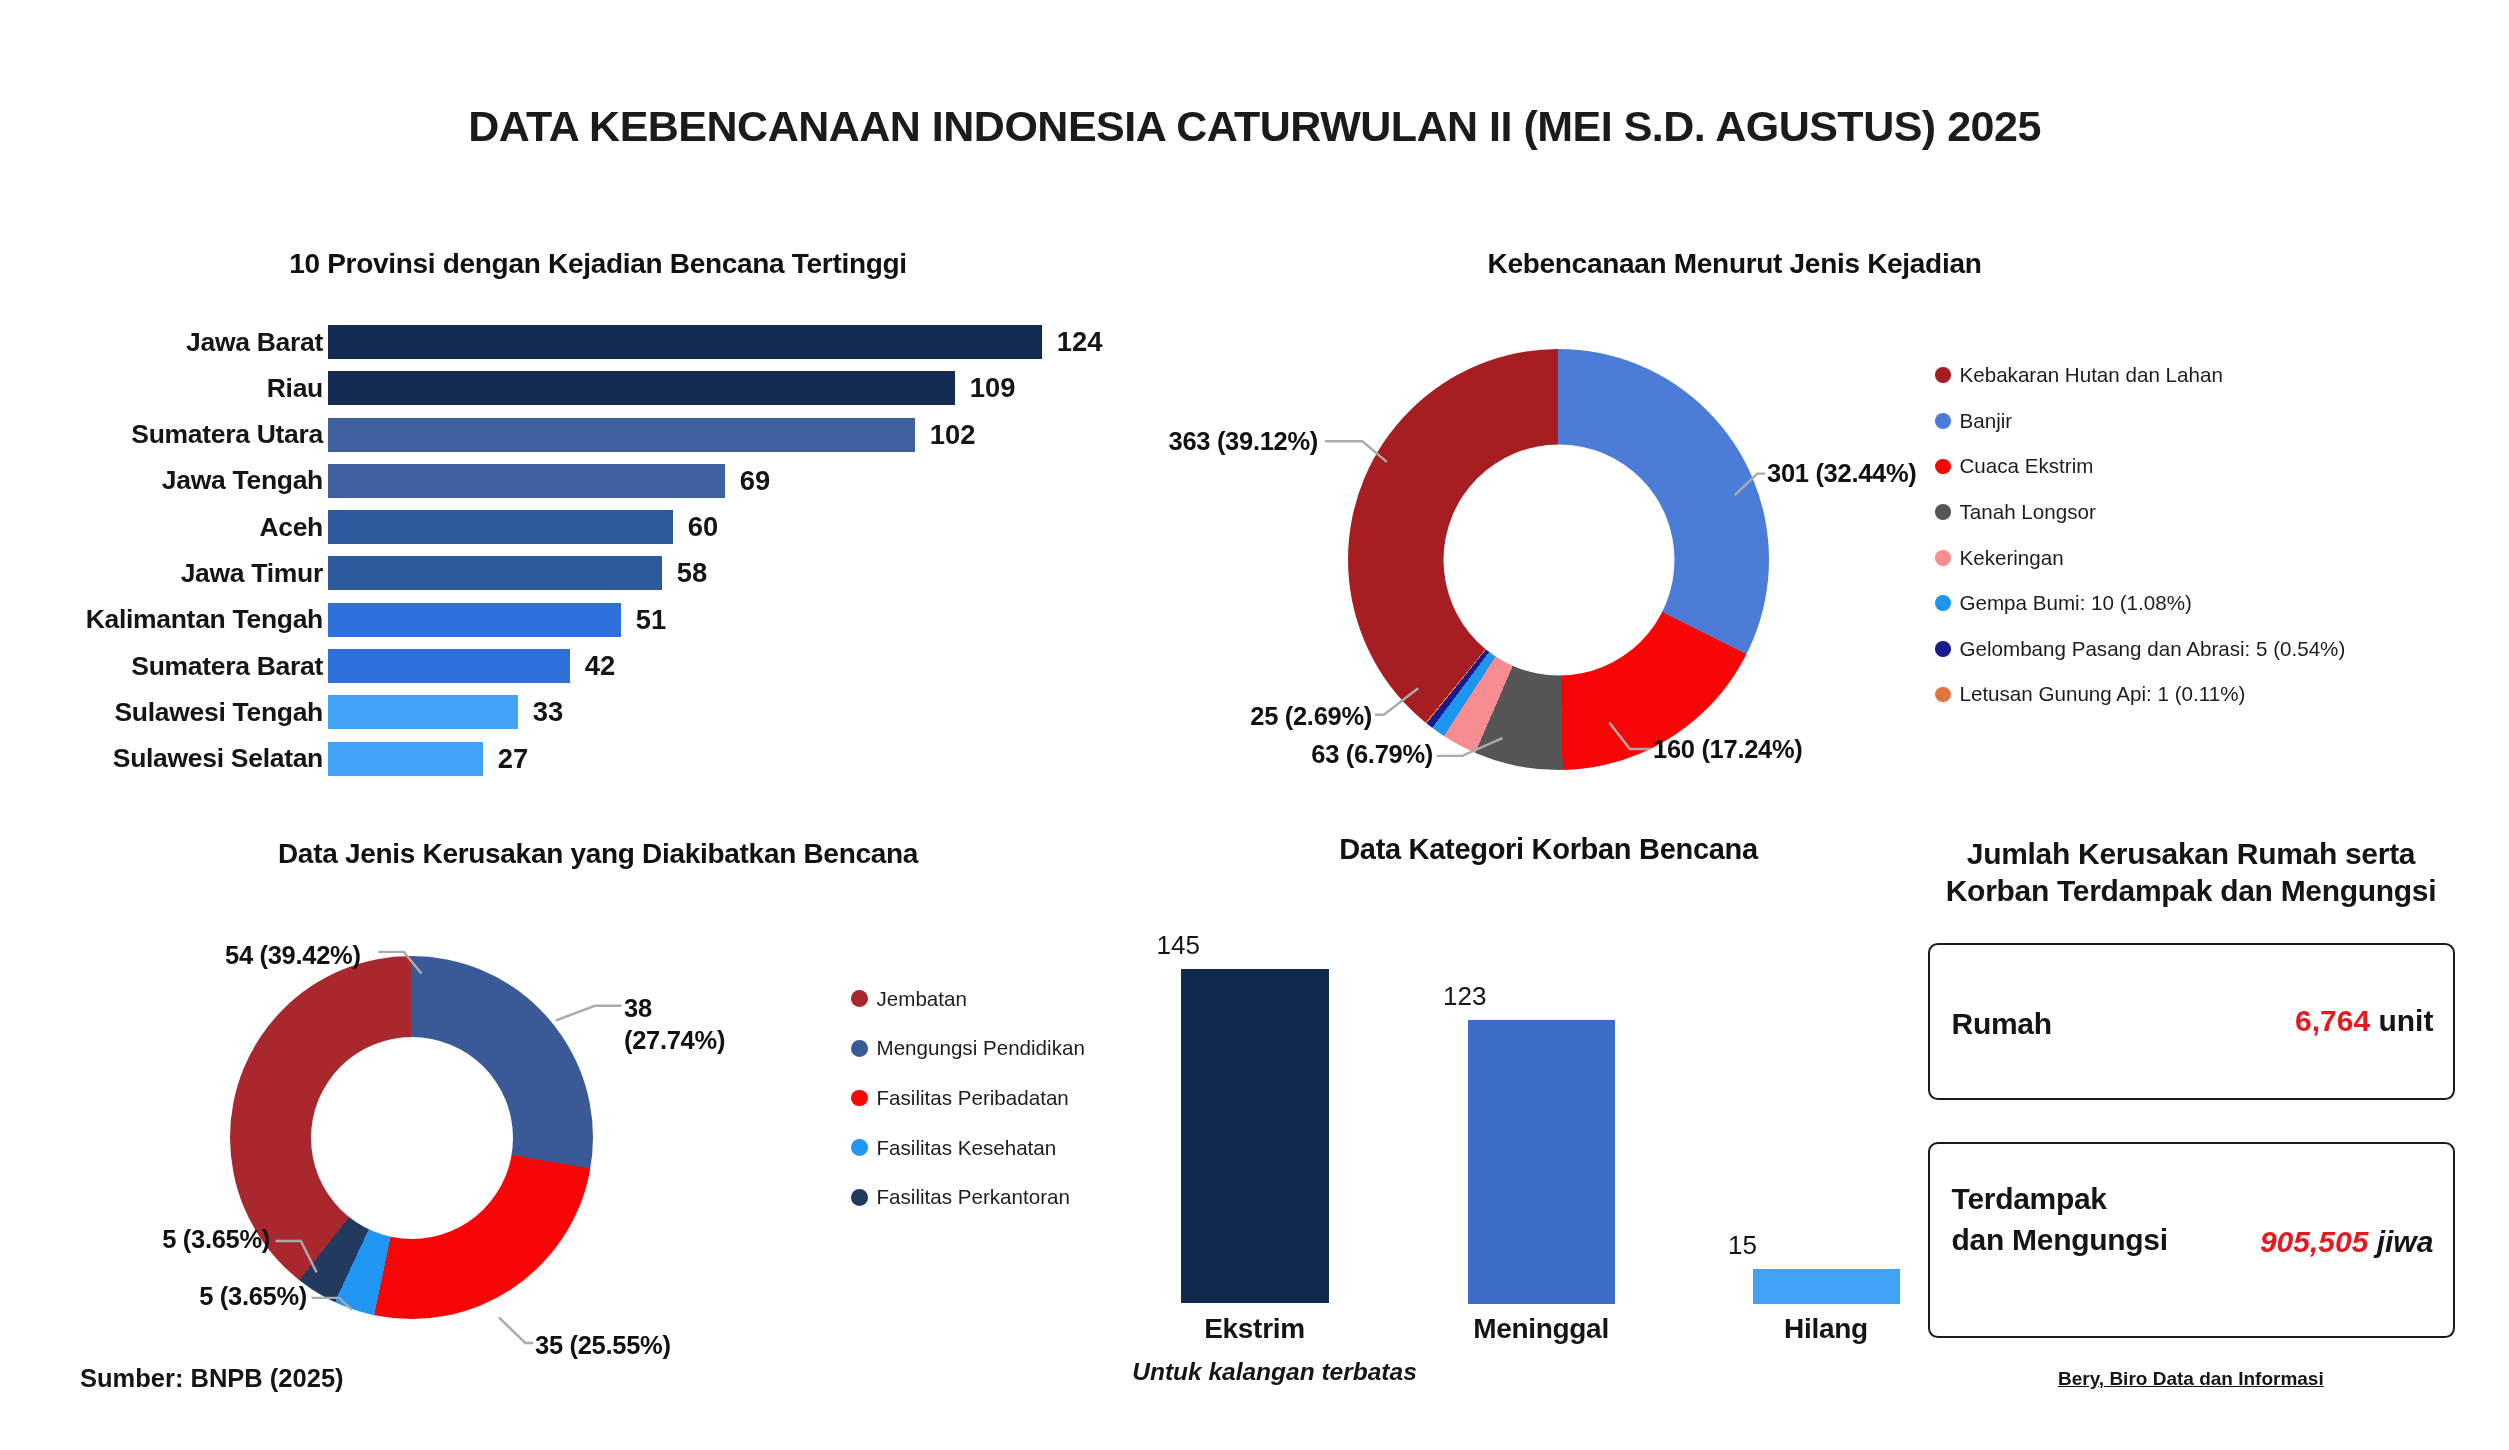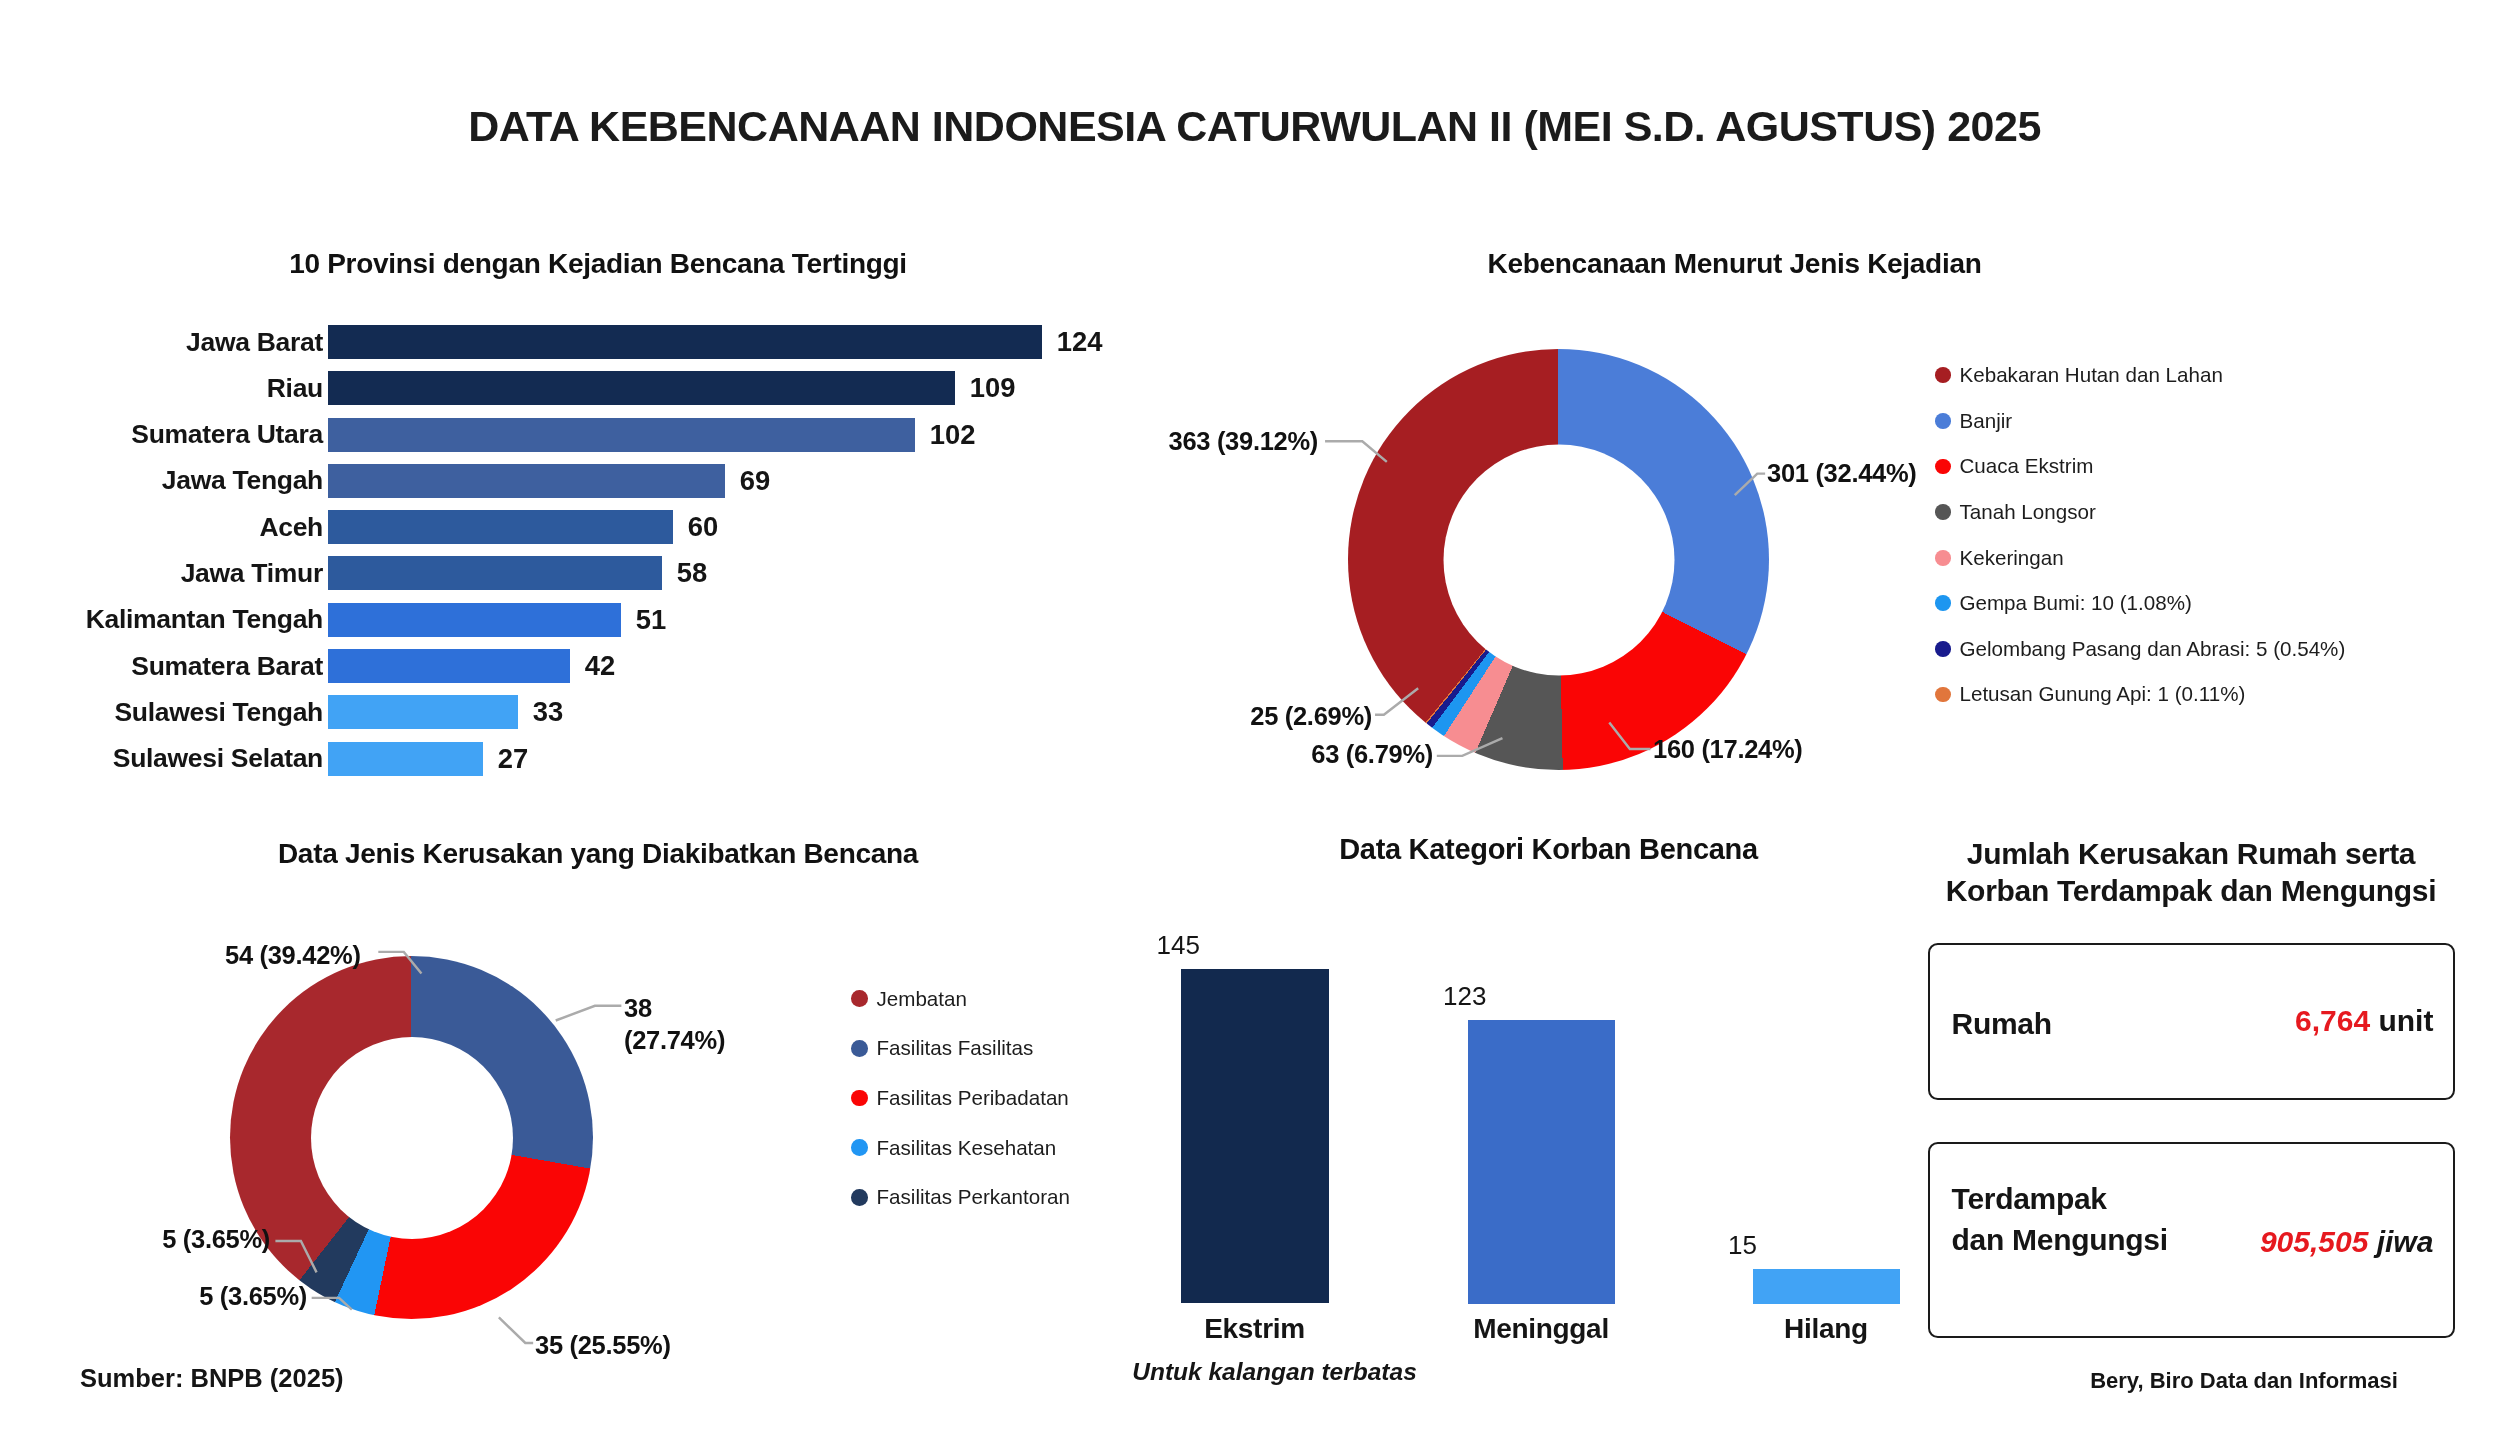--- a/index.html
+++ b/index.html
@@ -50,21 +50,21 @@
   #summary-title{left:1936px;top:835px;width:510px;font-size:30px;font-weight:700;line-height:1.24;letter-spacing:-0.3px;}
   .sum-box{position:absolute;left:1928px;width:527px;border:2.9px solid #1a1a1a;border-radius:9.8px;background:#fff;box-sizing:border-box;}
   #box1{top:943px;height:157px;}
   #box2{top:1142px;height:196px;}
   .sum-label{position:absolute;left:21.6px;font-size:30px;font-weight:700;letter-spacing:-0.3px;line-height:1.35;}
   .sum-value{position:absolute;right:19.6px;font-size:30px;font-weight:700;white-space:nowrap;}
   .red{color:#E6191F;}
   
   #footer-source{left:80px;top:1364px;font-size:25.5px;font-weight:700;}
   #footer-note{left:1000px;top:1358px;width:549px;font-size:24.5px;font-weight:700;font-style:italic;}
-  #footer-credit{left:2058px;top:1368px;width:372px;text-align:center;font-size:22px;font-weight:700;}
+  #footer-credit{left:2058px;top:1368px;width:372px;text-align:left;font-size:19px;font-weight:700;text-decoration:underline;}
   #leader-svg{left:0;top:0;pointer-events:none;}
 </style>
 </head>
 <body>
 
 <div class="canvas">
 
   <div id="main-title" class="abs ctr">DATA KEBENCANAAN INDONESIA CATURWULAN II (MEI S.D. AGUSTUS) 2025</div>
 
   <div id="prov-title" class="abs ctr panel-title">10 Provinsi dengan Kejadian Bencana Tertinggi</div>
@@ -177,21 +177,21 @@
   <div class="abs callout" style="left:535px;top:1331px;">35 (25.55%)</div>
   <div class="abs callout r" style="left:123px;top:1225px;width:147px;">5 (3.65%)</div>
   <div class="abs callout r" style="left:160px;top:1282px;width:147px;">5 (3.65%)</div>
   <div id="legend2" class="abs legend">
       <div class="legend-item">
         <span class="legend-dot" style="background: rgb(168, 40, 45);"></span>
         <span class="legend-text">Jembatan</span>
       </div>
       <div class="legend-item">
         <span class="legend-dot" style="background: rgb(58, 90, 151);"></span>
-        <span class="legend-text">Fasilitas Fasilitas</span>
+        <span class="legend-text">Mengungsi Pendidikan</span>
       </div>
       <div class="legend-item">
         <span class="legend-dot" style="background: rgb(250, 5, 5);"></span>
         <span class="legend-text">Fasilitas Peribadatan</span>
       </div>
       <div class="legend-item">
         <span class="legend-dot" style="background: rgb(33, 150, 243);"></span>
         <span class="legend-text">Fasilitas Kesehatan</span>
       </div>
       <div class="legend-item">

